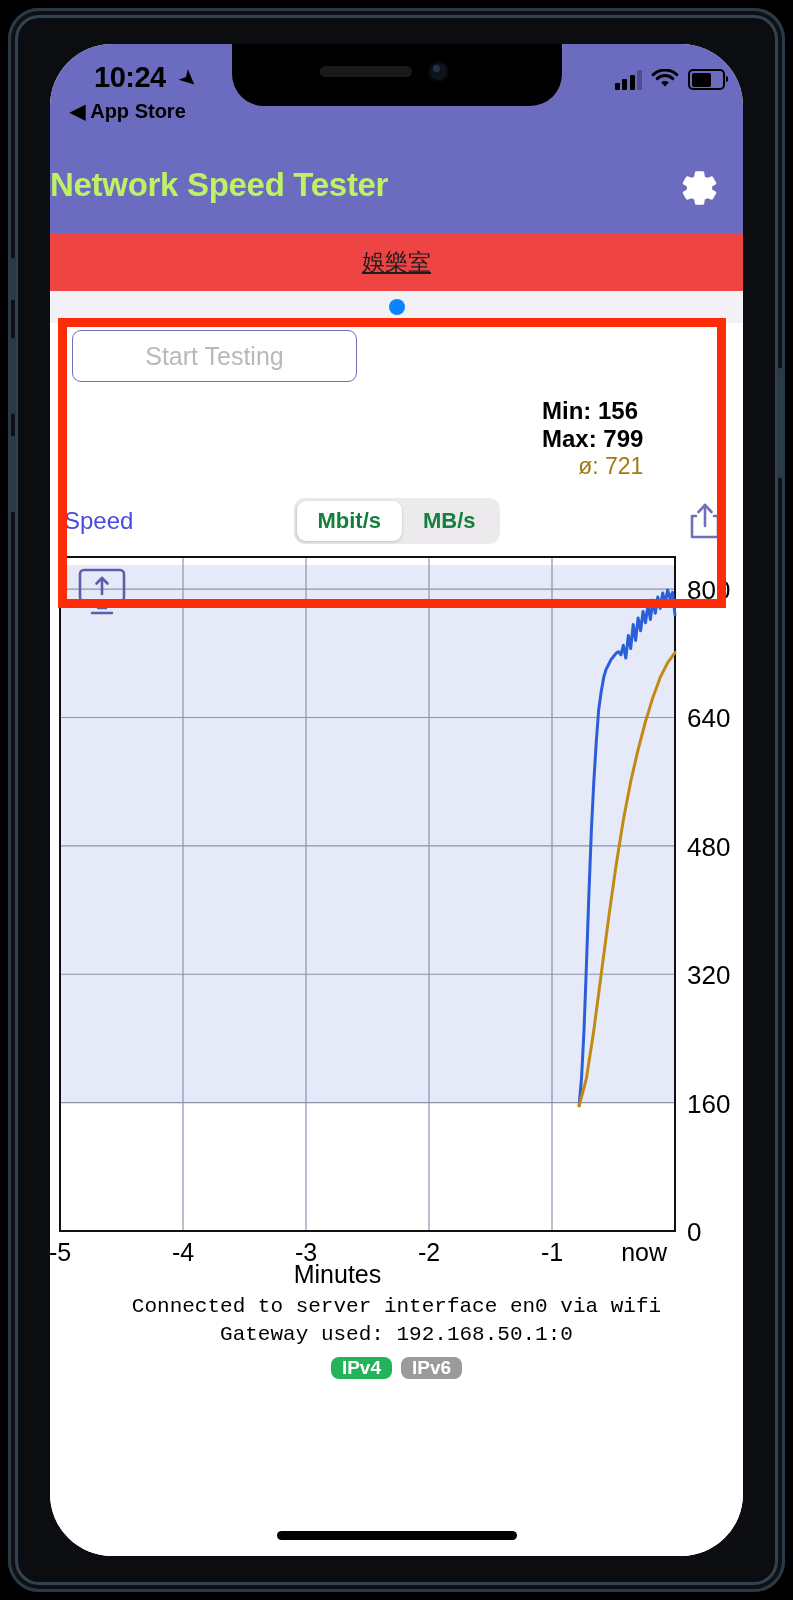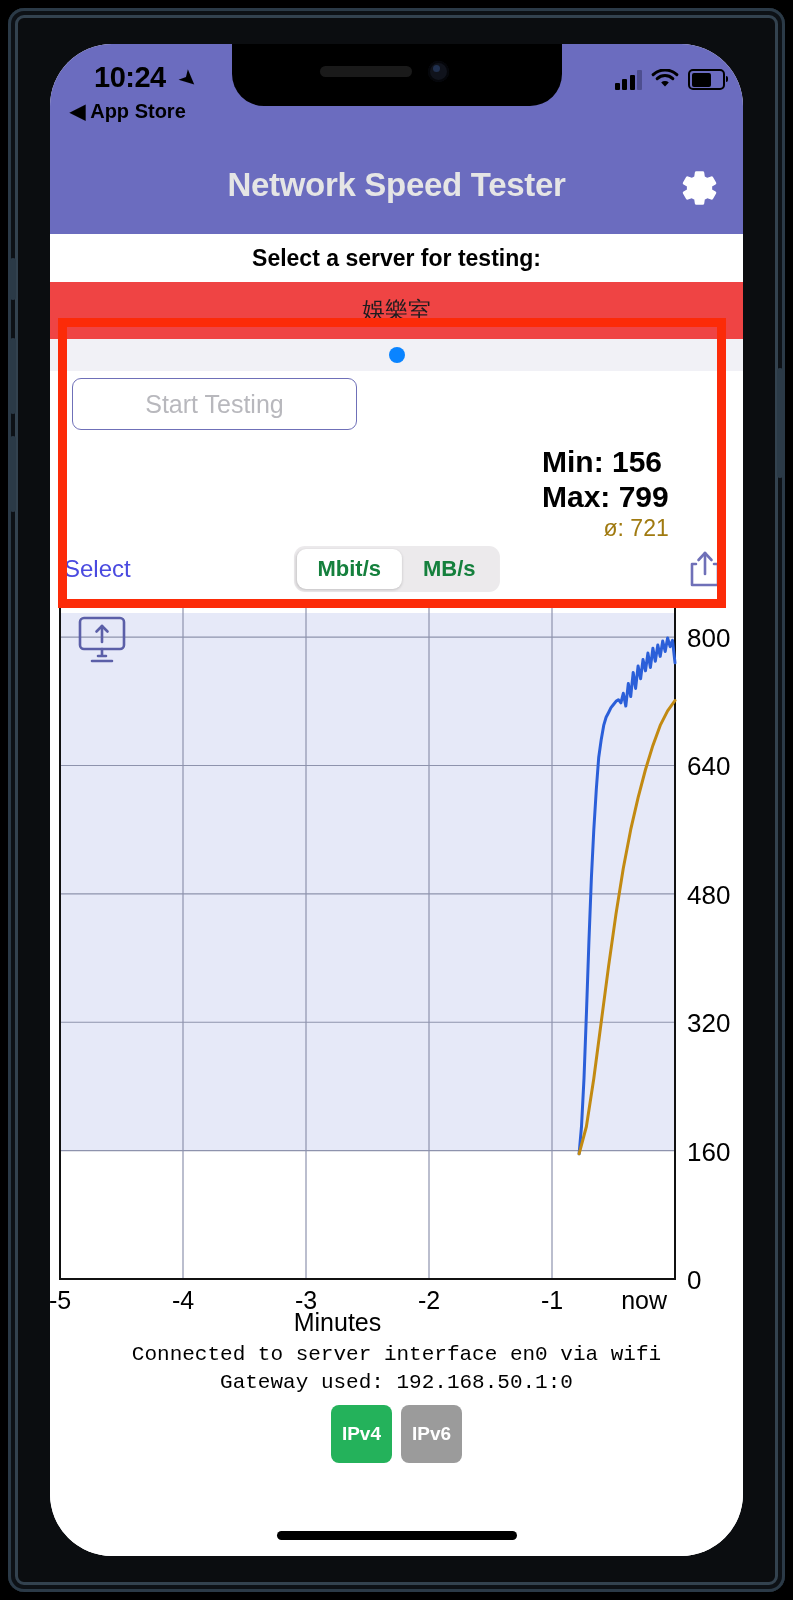--- a/index.html
+++ b/index.html
@@ -1,21 +1,21 @@
 <!DOCTYPE html>
 <html><head>
 <meta charset="utf-8">
 <style>
   html,body{margin:0;padding:0;background:#000;}
   body{width:793px;height:1600px;overflow:hidden;
        font-family:"Liberation Sans",sans-serif;}
 
   
   #phone-frame{position:absolute;left:8px;top:8px;width:777px;height:1584px;
-      border-radius:16px;background:#0b0d10;
+      border-radius:31px;background:#0b0d10;
       box-shadow:inset 0 0 0 3px #2b3a47, inset 0 0 0 7px #0d1116,
                  inset 0 0 0 10px #33424f;}
   #phone-inner{position:absolute;left:42px;top:36px;width:693px;height:1512px;
       border-radius:62px;background:#fff;overflow:hidden;}
 
   
   .side-btn{position:absolute;background:#2b3a47;border-radius:3px;}
   #btn-silent{left:2px;top:250px;width:6px;height:42px;}
   #btn-volup{left:2px;top:330px;width:6px;height:76px;}
   #btn-voldown{left:2px;top:428px;width:6px;height:76px;}
@@ -47,21 +47,21 @@
   .bars i:nth-child(2){height:11px;}
   .bars i:nth-child(3){height:15px;}
   .bars i:nth-child(4){height:20px;background:#4d4e90;}
   #batt{width:33px;height:17px;border:2px solid #000;border-radius:5px;position:relative;}
   #batt::after{content:"";position:absolute;right:-5px;top:5px;width:2.5px;height:6px;
       background:#000;border-radius:0 2px 2px 0;}
   #batt i{position:absolute;left:1.5px;top:1.5px;bottom:1.5px;width:19px;background:#000;border-radius:2px;}
 
   
   #nav-bar{position:absolute;left:0;top:100px;width:693px;height:90px;background:#6b6cbf;z-index:20;}
-  #app-title{position:absolute;left:0;right:0;top:22px;text-align:center;color:#e5e5e5;
+  #app-title{position:absolute;left:0;right:0;top:22px;text-align:left;color:#bef264;
       font-size:33px;font-weight:bold;letter-spacing:-.3px;}
   #gear{position:absolute;right:22px;top:21px;width:46px;height:46px;}
 
   
   #content{position:absolute;left:0;top:190px;width:693px;bottom:0;background:#fff;}
 
   #server-prompt{height:48px;line-height:48px;text-align:center;font-size:23px;
       font-weight:bold;color:#000;background:#fff;}
   #server-picker{height:57px;line-height:57px;text-align:center;font-size:23px;color:#1c1c1e;
       background:#ef4444;text-decoration:underline;}
@@ -75,41 +75,41 @@
   .ctl-btn{width:283px;height:50px;border:1px solid #6f70b8;border-radius:9px;background:#fff;
       font-size:25px;font-weight:bold;display:flex;align-items:center;justify-content:center;
       font-family:"Liberation Sans",sans-serif;}
   #start-btn{color:#b8b8bd;font-weight:normal;}
   #stop-btn{color:#4a4ae0;}
 
   #readout{height:104px;position:relative;background:#fff;}
   #speed-value{position:absolute;right:210px;top:-8px;font-size:98px;font-weight:bold;
       color:#4a7cf0;letter-spacing:-3px;line-height:1;}
   #stats{position:absolute;left:492px;top:8px;line-height:1.16;}
-  .stat-line{font-size:30px;font-weight:bold;color:#000;white-space:nowrap;}
+  .stat-line{font-size:24px;font-weight:bold;color:#000;white-space:nowrap;}
   #stat-avg{font-size:23px;font-weight:normal;color:#a07a10;text-align:right;}
 
   #bottom-row{height:56px;display:flex;align-items:center;position:relative;background:#fff;}
   #clear-btn{position:absolute;left:14px;font-size:24px;color:#4a4ae0;}
   #seg{position:absolute;left:50%;transform:translateX(-50%);display:flex;
       background:#eceaec;border-radius:11px;padding:3px;}
   .seg-opt{padding:7px 21px;font-size:22px;font-weight:bold;color:#15803d;border-radius:9px;}
   .seg-opt.active{background:#fff;box-shadow:0 1px 3px rgba(0,0,0,.18);}
   #share-btn{position:absolute;right:22px;width:32px;height:38px;}
 
   
   #chart-wrap{position:relative;height:740px;background:#fff;}
   #chart-svg{position:absolute;left:0;top:0;}
   #monitor-icon{position:absolute;left:26px;top:18px;width:56px;height:50px;}
 
   
   #footer{text-align:center;margin-top:4px;}
   .foot-line{font-family:"Liberation Mono",monospace;font-size:21px;color:#000;line-height:1.32;}
   #badges{margin-top:9px;display:flex;justify-content:center;gap:9px;}
-  .badge{color:#fff;font-size:19px;font-weight:bold;padding:18px 11px;border-radius:8px;}
+  .badge{color:#fff;font-size:19px;font-weight:bold;padding:0 11px;border-radius:8px;}
   #badge-ipv4{background:#24b25b;}
   #badge-ipv6{background:#9b9b9b;}
 
   #home-indicator{position:absolute;left:50%;transform:translateX(-50%);bottom:16px;
       width:240px;height:9px;border-radius:5px;background:#000;}
 
   
   #annotation-box{position:absolute;left:58px;top:318px;width:668px;height:290px;
       border:9px solid #fc2b08;box-sizing:border-box;z-index:60;pointer-events:none;}
 </style>
@@ -149,41 +149,40 @@
     <div id="nav-bar">
       <div id="app-title">Network Speed Tester</div>
       <svg id="gear" viewBox="0 0 48 48">
         <path fill="#fff" d="M24 15.4a8.6 8.6 0 1 0 0 17.2 8.6 8.6 0 0 0 0-17.2zm0 12.7a4.1 4.1 0 1 1 0-8.2 4.1 4.1 0 0 1 0 8.2z"></path>
         <path fill="#fff" d="M42.3 27.6l-3.6-2.1c.1-.5.1-1 .1-1.5s0-1-.1-1.5l3.6-2.1a1.6 1.6 0 0 0 .6-2.1l-3.3-5.7a1.6 1.6 0 0 0-2-.7l-3.9 1.5a15 15 0 0 0-2.6-1.5l-.6-4.1a1.6 1.6 0 0 0-1.6-1.4h-6.6a1.6 1.6 0 0 0-1.6 1.4l-.6 4.1a15 15 0 0 0-2.6 1.5l-3.9-1.5a1.6 1.6 0 0 0-2 .7l-3.3 5.7a1.6 1.6 0 0 0 .6 2.1l3.6 2.1c-.1.5-.1 1-.1 1.5s0 1 .1 1.5l-3.6 2.1a1.6 1.6 0 0 0-.6 2.1l3.3 5.7a1.6 1.6 0 0 0 2 .7l3.9-1.5a15 15 0 0 0 2.6 1.5l.6 4.1a1.6 1.6 0 0 0 1.6 1.4h6.6a1.6 1.6 0 0 0 1.6-1.4l.6-4.1a15 15 0 0 0 2.6-1.5l3.9 1.5a1.6 1.6 0 0 0 2-.7l3.3-5.7a1.6 1.6 0 0 0-.6-2.1z"></path>
       </svg>
     </div>
 
     <div id="content">
 
-      <div id="server-prompt">Select a server for testing:</div>
       <div id="server-picker">娛樂室</div>
 
       <div id="dot-strip">
         <div id="page-dot"></div>
       </div>
 
       <div id="btn-row">
         <div class="ctl-btn" id="start-btn">Start Testing</div>
       </div>
 
       <div id="readout">
         <div id="stats">
           <div class="stat-line">Min: 156</div>
           <div class="stat-line">Max: 799</div>
           <div id="stat-avg">ø: 721</div>
         </div>
       </div>
 
       <div id="bottom-row">
-        <div id="clear-btn">Select</div>
+        <div id="clear-btn">Speed</div>
         <div id="seg">
           <div class="seg-opt active">Mbit/s</div>
           <div class="seg-opt">MB/s</div>
         </div>
         <svg id="share-btn" viewBox="0 0 32 38">
           <path d="M16 3 L16 24" stroke="#6f70b8" stroke-width="2.6" fill="none" stroke-linecap="round"></path>
           <path d="M9.5 10 L16 3 L22.5 10" stroke="#6f70b8" stroke-width="2.6" fill="none" stroke-linecap="round" stroke-linejoin="round"></path>
           <path d="M7 14 L3 14 L3 35 L29 35 L29 14 L25 14" stroke="#6f70b8" stroke-width="2.6" fill="none" stroke-linecap="round" stroke-linejoin="round"></path>
         </svg>
       </div>

